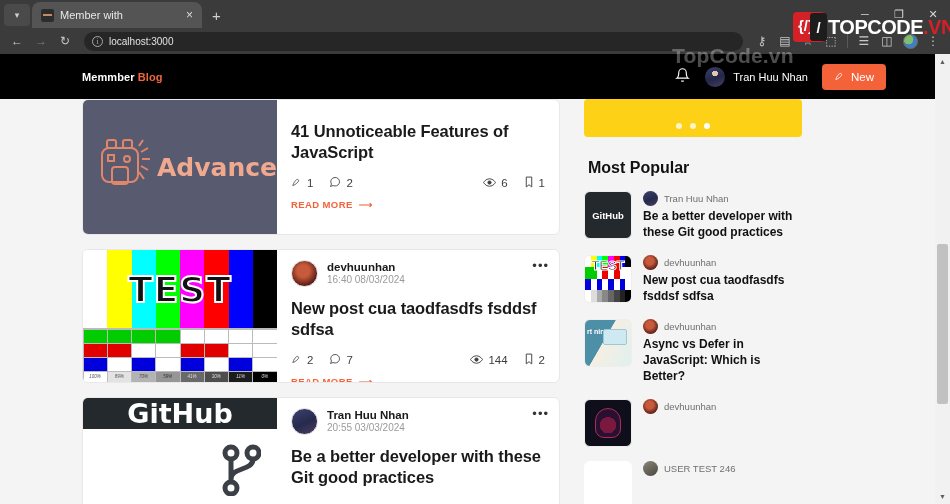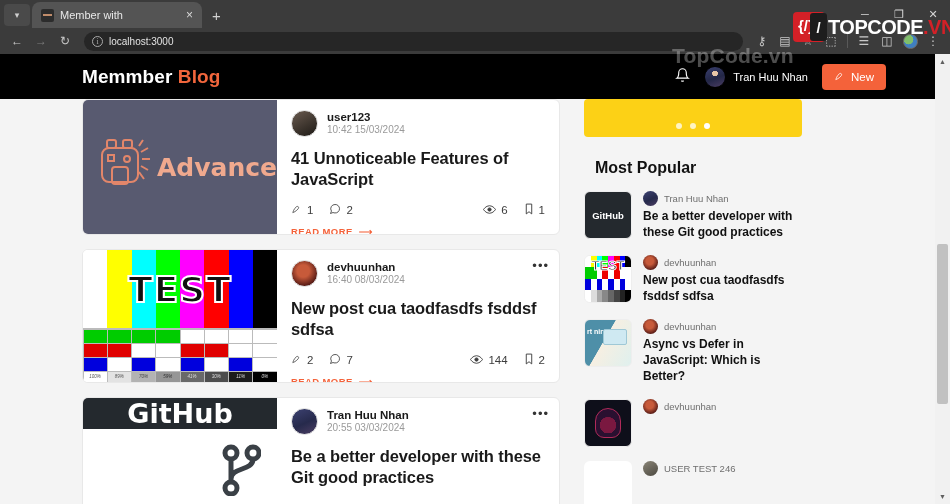--- a/index.html
+++ b/index.html
@@ -86,21 +86,21 @@
     width: 950px; height: 450px; background: #f2f2f2;
     overflow: hidden;
   }
 
   
   .sitenav {
     height: 45px; background: #000000;
     display: flex; align-items: center; padding: 0 24px 0 82px;
     position: relative;
   }
-  .brand { color: #ffffff; font-size: 19px; font-weight: bold; letter-spacing: .1px; }
+  .brand { color: #ffffff; font-size: 11px; font-weight: bold; letter-spacing: .1px; }
   .brand .b2 { color: #f2663c; }
   .nav-right {
     margin-left: auto; display: flex; align-items: center; gap: 14px;
     padding-right: 40px;
   }
   .bell { color: #fff; font-size: 15px; }
   .user-chip { display: flex; align-items: center; gap: 7px; }
   .nav-avatar {
     width: 22px; height: 22px; border-radius: 50%;
     background:
@@ -191,21 +191,21 @@
 
   
   .banner {
     height: 38px; background: #fcd116; border-radius: 4px;
     display: flex; align-items: flex-end; justify-content: center;
     padding-bottom: 8px; gap: 8px; margin-bottom: 22px;
   }
   .dot { width: 6px; height: 6px; border-radius: 50%; background: #fff; opacity: .75; }
   .dot.on { opacity: 1; }
   .hot-label { font-size: 11px; color: #606060; }
-  .hot-title { font-size: 16px; font-weight: bold; color: #111; margin: 1px 0 14px 11px; }
+  .hot-title { font-size: 16px; font-weight: bold; color: #111; margin: 1px 0 14px 4px; }
   .hot-item { display: flex; gap: 11px; margin-bottom: 14px; }
   .hot-thumb {
     width: 48px; height: 48px; border-radius: 6px; flex: 0 0 auto;
     overflow: hidden; position: relative; border: 1px solid #eee;
   }
   .ht-github { background: #24292e; display: flex; align-items: center; justify-content: center;
     color: #fff; font-size: 9.5px; font-weight: bold; }
   .ht-test { background: #fff; display: flex; flex-direction: column; }
   .ht-test .r { display: flex; flex: 1; }
   .ht-test .r > i { flex: 1; }
@@ -359,27 +359,20 @@
                   <rect x="11" y="21" width="6" height="6"></rect>
                   <circle cx="30" cy="25" r="3"></circle>
                   <rect x="15" y="33" width="16" height="17" rx="3"></rect>
                   <path d="M44 18l7-4M45 25h8M44 32l7 4M42 38l5 7M42 12l4-6"></path>
                 </svg>
               </span>
               <span class="word">Advanced</span>
             </div>
           </div>
           <div class="card-body">
-            <div class="post-head">
-              <div class="post-avatar av-user123"></div>
-              <div class="post-meta">
-                <div class="post-author">user123</div>
-                <div class="post-time">10:42 15/03/2024</div>
-              </div>
-            </div>
             <div class="post-title">41 Unnoticeable Features of JavaScript</div>
             <div class="stats">
               <div class="stat">
                 <span>
                   <svg width="11" height="12" viewBox="0 0 24 24" fill="none" stroke="#3d3d3d" stroke-width="1.7">
                       <path d="M4 20s2-9 8-13c3-2 6 1 4 4-4 6-12 9-12 9z"></path>
                     </svg>
                 </span>
                 <span>1</span>
               </div>

